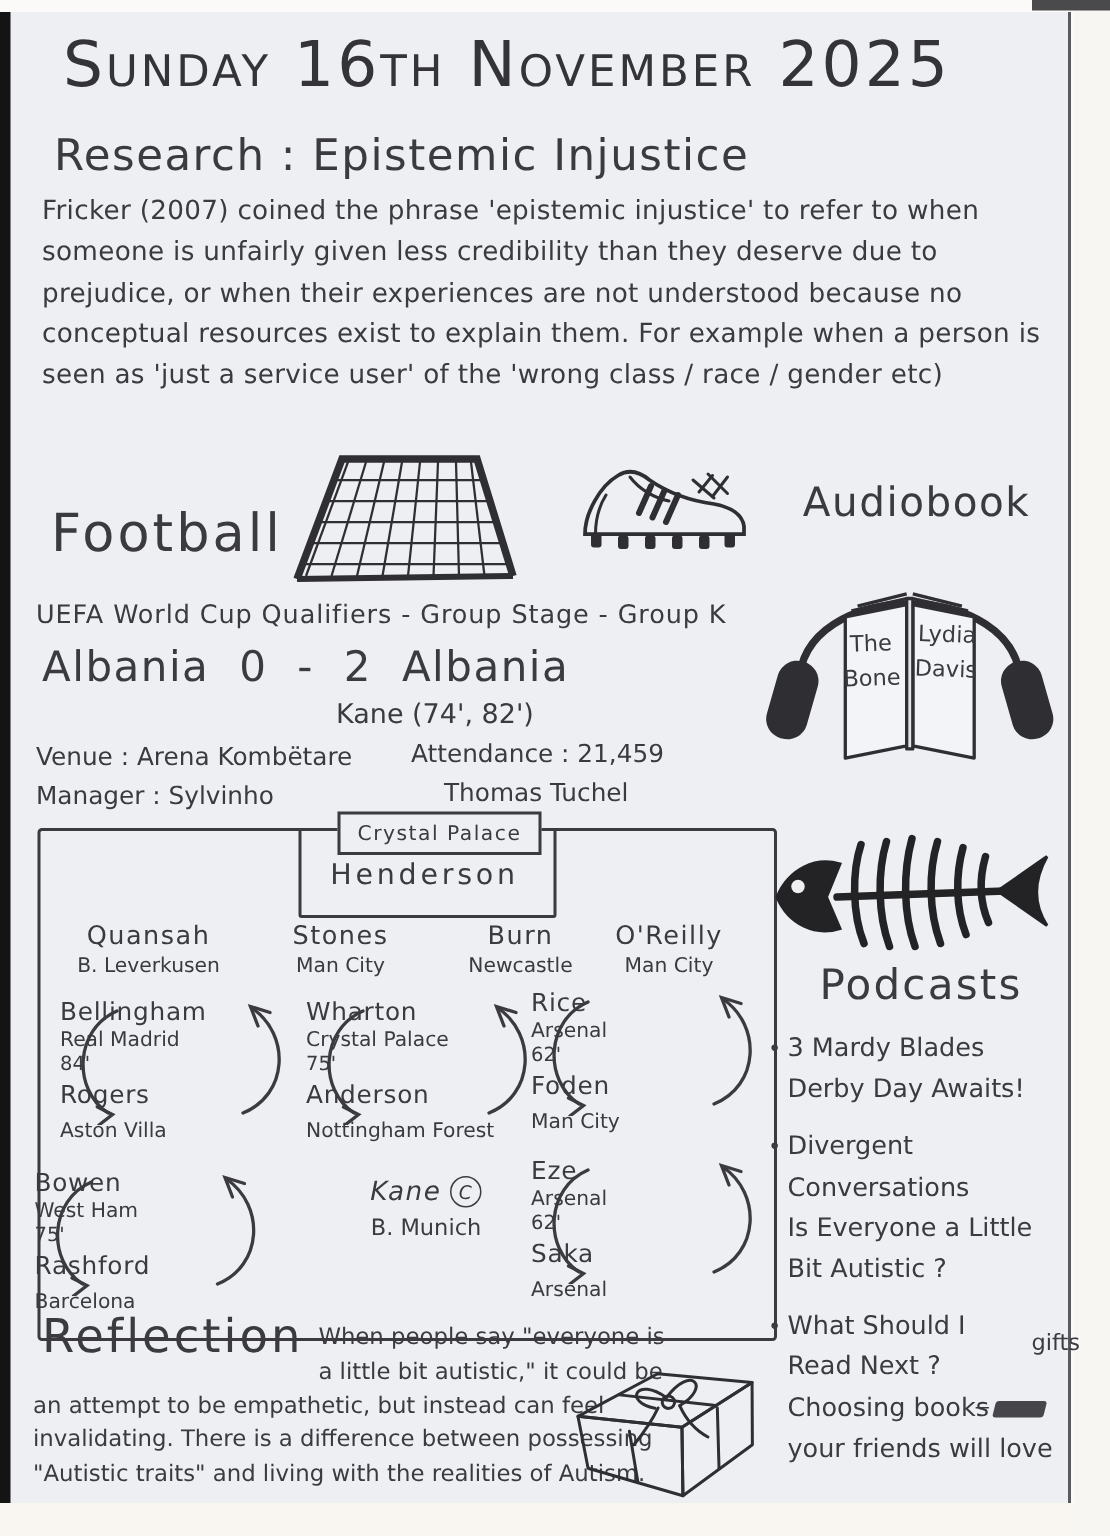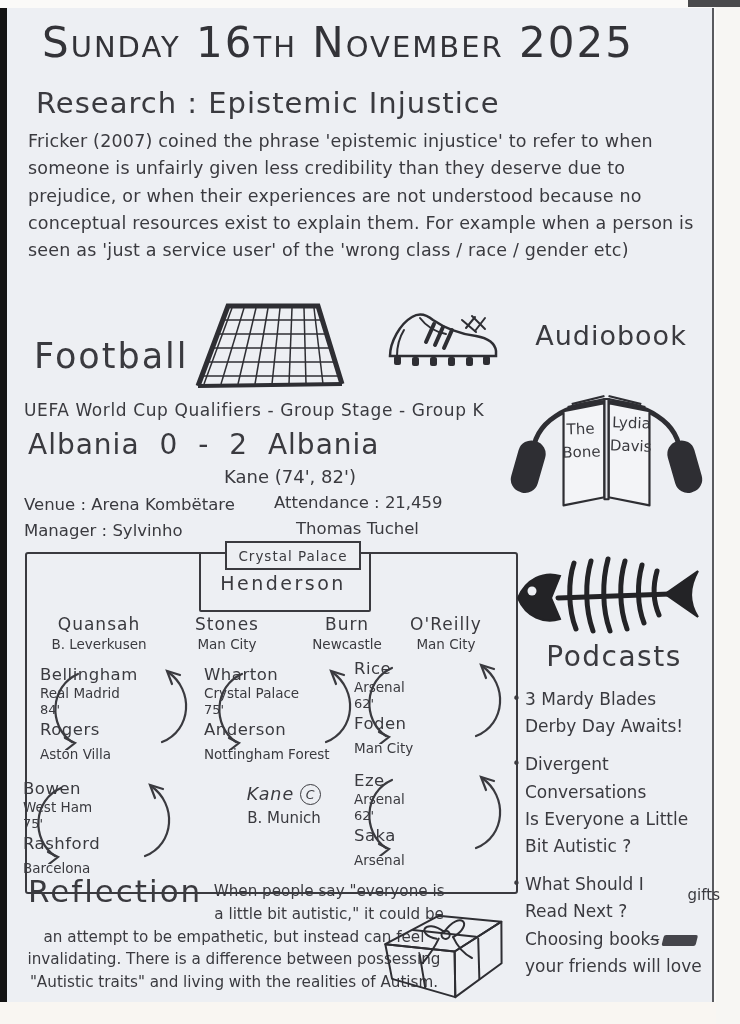--- a/index.html
+++ b/index.html
@@ -61,21 +61,21 @@
   #fish{left:504px;top:534px;}
   .h-podcasts{left:520px;top:632px;width:176px;text-align:center;font-size:28px;letter-spacing:1.5px;}
   .podcast-list{left:506px;top:678px;width:204px;font-size:17px;line-height:1.6;}
   .pod-item{position:relative;padding-left:13px;margin-bottom:11px;}
   .pod-bullet{position:absolute;left:0;top:1px;font-size:15px;}
   .gift-note{position:relative;}
   .inserted-word{position:absolute;right:-4px;top:-15px;font-size:15px;}
   .scribble{display:inline-block;width:34px;height:11px;background:#45454b;border-radius:2px;
             transform:skewX(-14deg) translateY(1px);margin-left:4px;}
 
-  .reflection{left:16px;top:872px;width:424px;font-size:15.2px;line-height:1.5;text-align:center;}
+  .reflection{left:16px;top:872px;width:424px;font-size:15.2px;line-height:1.5;}
   .h-reflection{float:left;font-size:31px;letter-spacing:2px;margin:-4px 10px 0 6px;line-height:1;}
   #gift{left:362px;top:888px;transform:rotate(-6deg);}
 
   svg{display:block;}
   svg *{vector-effect:non-scaling-stroke;}
 </style>
 </head>
 <body>
 
 <div id="scan-bottom"></div>

